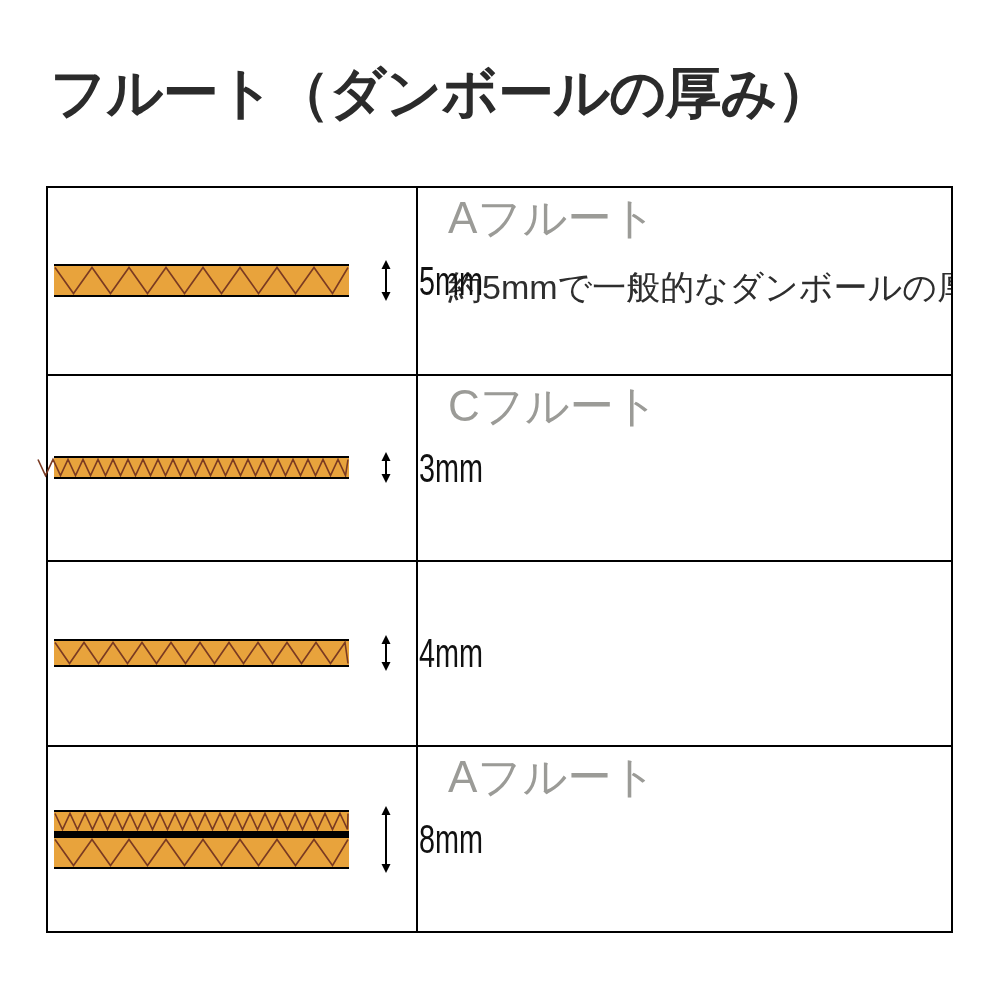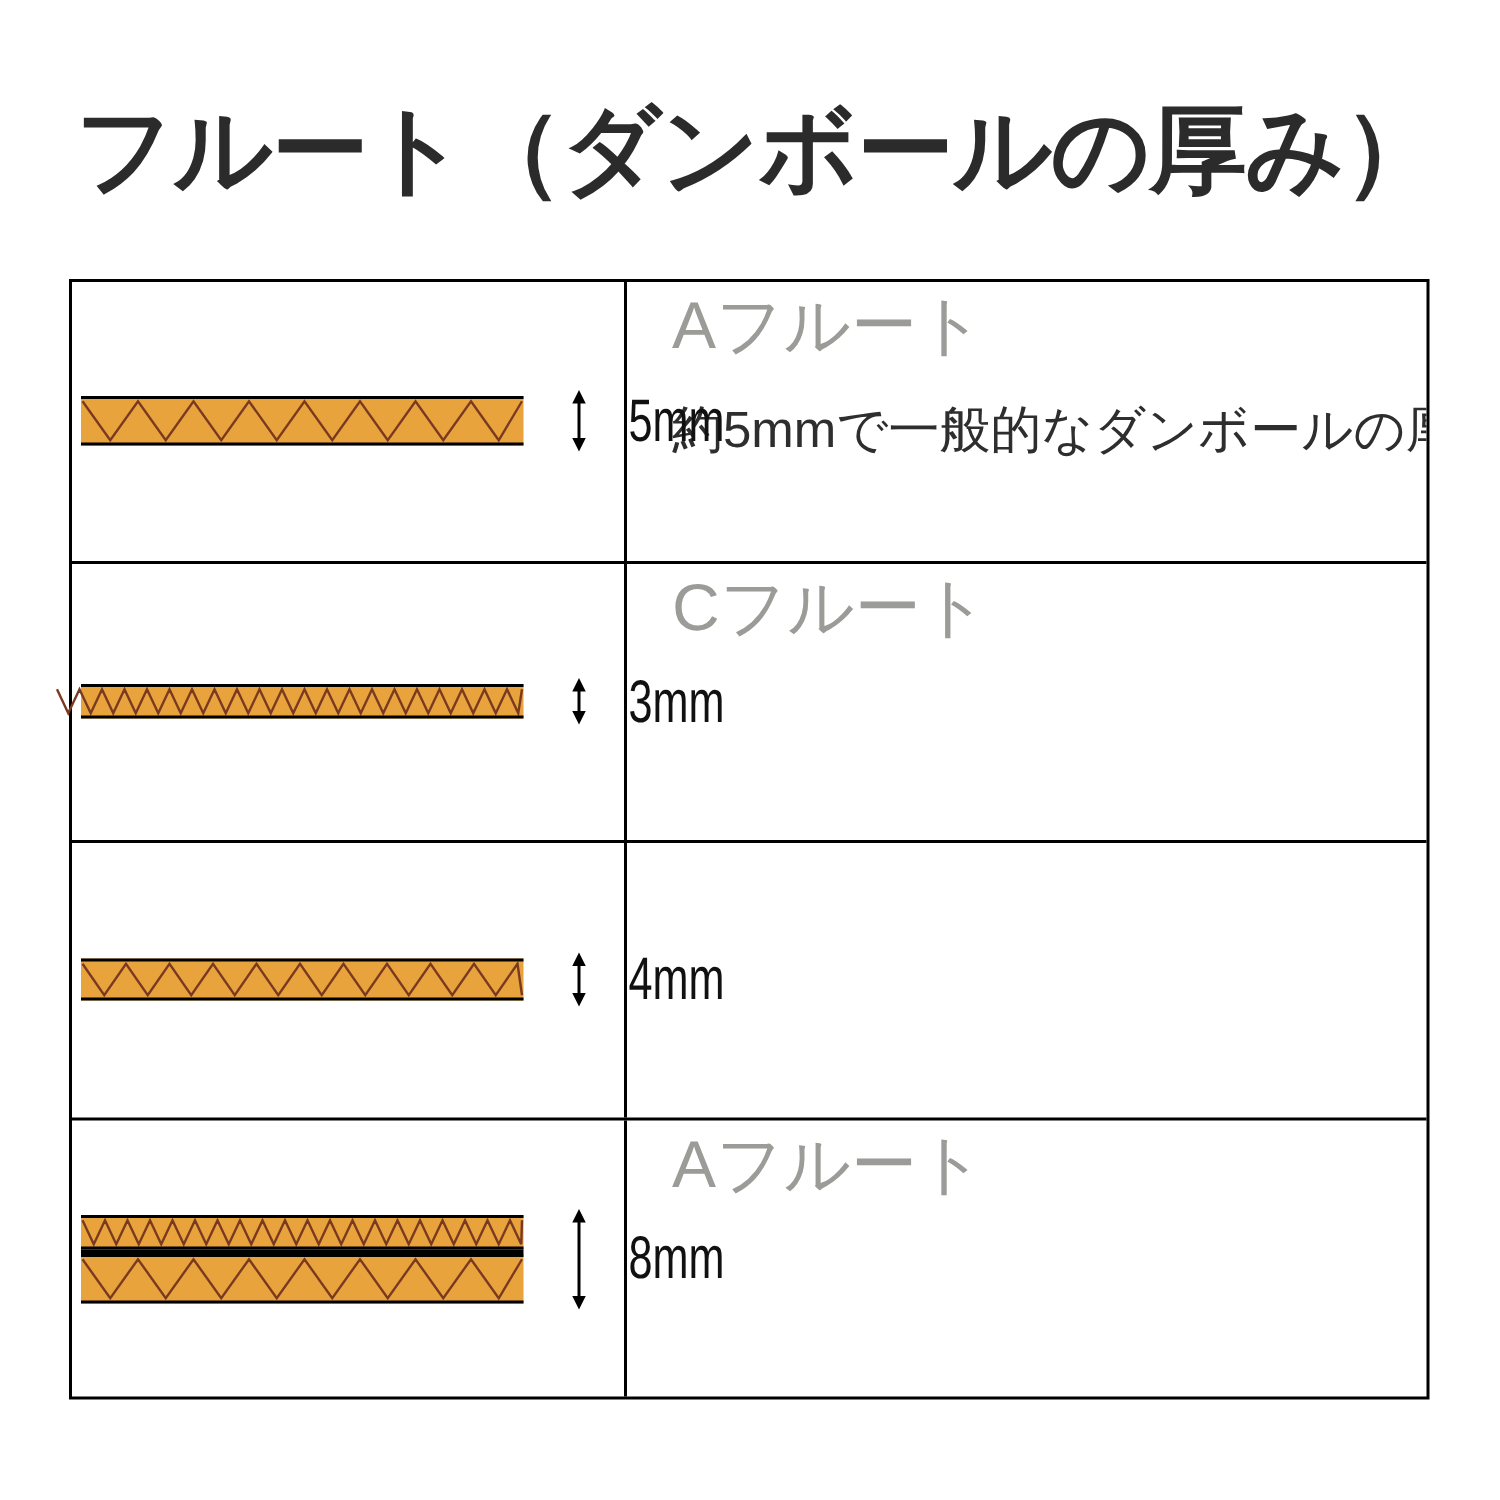--- a/index.html
+++ b/index.html
@@ -14,21 +14,21 @@
   body{
     width:1000px;height:1000px;
     font-family:"Liberation Sans","DejaVu Sans",sans-serif;
     color:var(--body-text);
     position:relative;
     overflow:hidden;
   }
   .page-title{
     position:absolute;
     left:50px;top:56px;
-    font-size:65px;
+    font-size:56px;
     font-weight:700;
     letter-spacing:-1px;
     color:#2B2B2B;
     white-space:nowrap;
   }
   .flute-table{
     position:absolute;
     left:46px;top:186px;
     width:907px;height:747px;
     border:2px solid var(--border);

